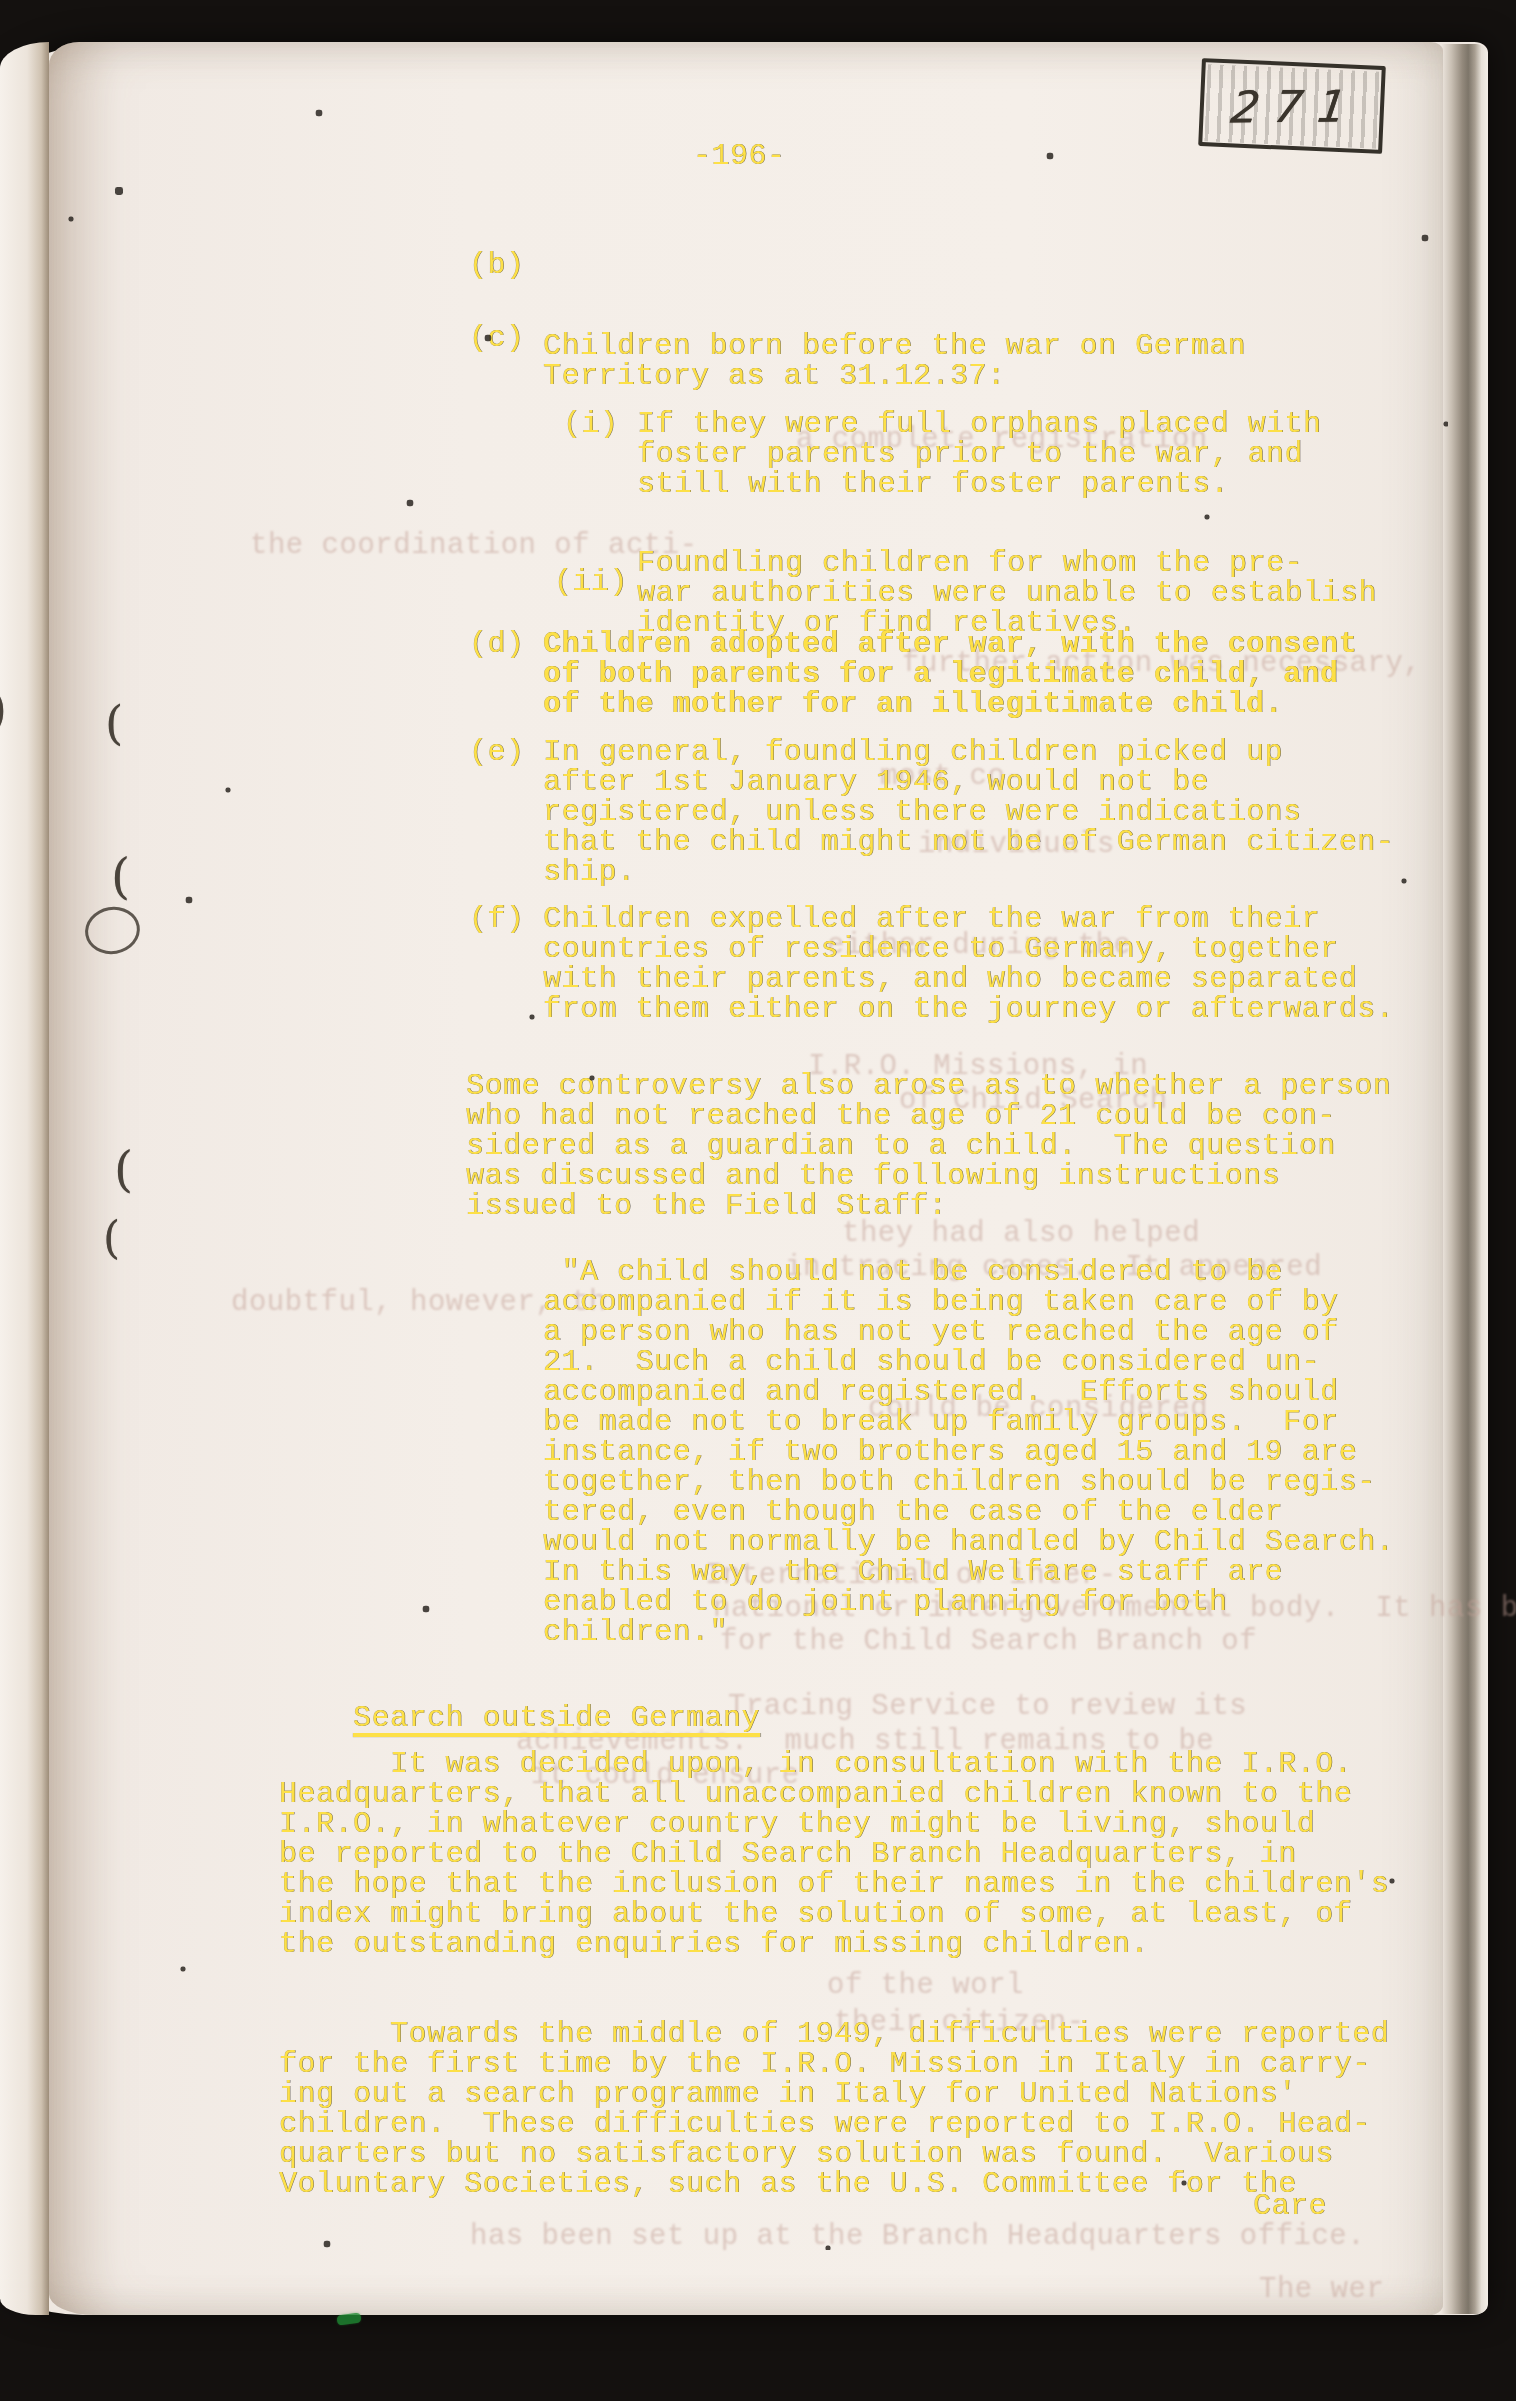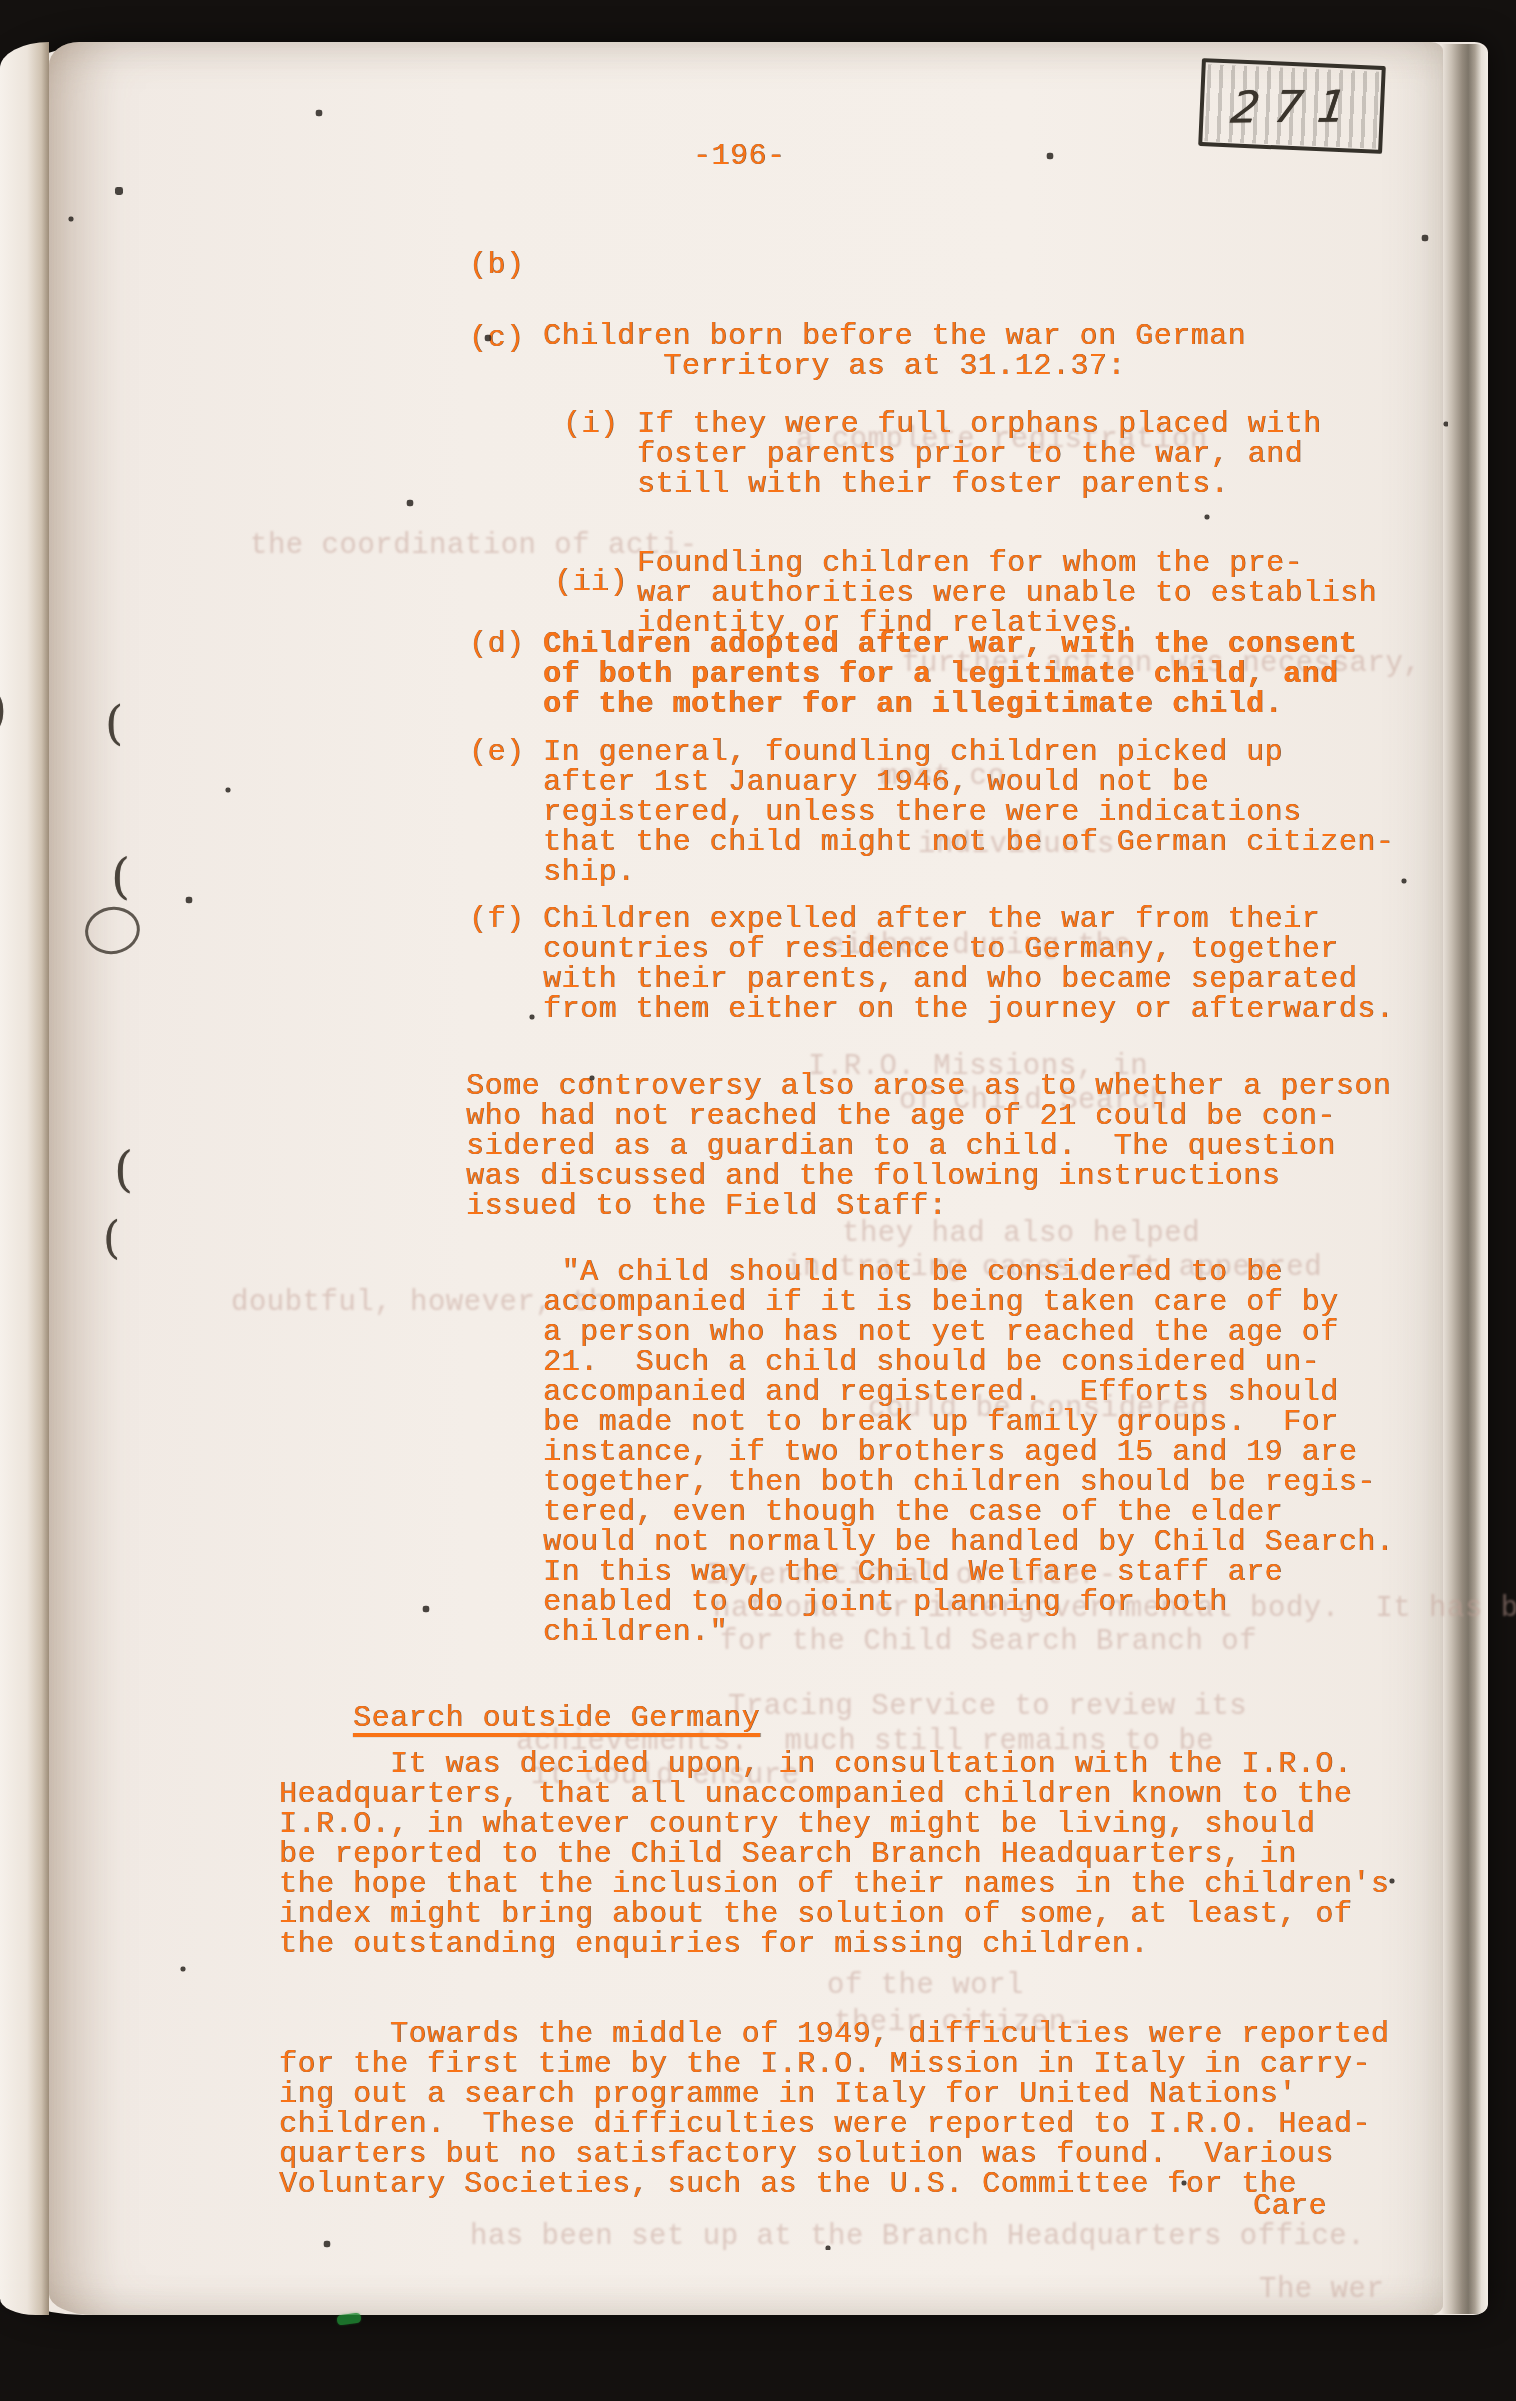--- a/index.html
+++ b/index.html
@@ -33,21 +33,21 @@
   .edgeband{
     position:absolute;right:0;top:1.5px;bottom:1.5px;width:47px;
     border-radius:0 12px 10.6px 0;
     background:linear-gradient(90deg,rgba(216,207,196,0) 0,#c9c0b4 22%,#948a7d 45%,#7d7569 58%,#a89e91 72%,#e6e0d7 86%,#f3eee7 100%);
   }
   
   .content{position:absolute;inset:0;z-index:5;}
   .t{
     position:absolute;white-space:pre;
     font-size:30px;line-height:30px;letter-spacing:0.5px;
-    color:#f97316;
+    color:#fde047;
     text-shadow:0.5px 0 0 rgba(51,46,40,.75), -0.2px 0.2px 0.5px rgba(51,46,40,.4);
   }
   .ghosts{position:absolute;inset:0;z-index:1;}
   .ghost{
     position:absolute;white-space:pre;
     font-size:29px;line-height:30px;letter-spacing:0.5px;
     color:#c3a096;opacity:.5;filter:blur(1.1px);
   }
   .marks{position:absolute;inset:0;z-index:6;}
   .mark{
@@ -124,21 +124,21 @@
 
   <div class="t" style="left:693px;top:141px;">-196-</div>
 
   <div class="stamp">
     <span class="stamp-number">271</span>
   </div>
 
   <div class="t" style="left:469px;top:250px;">(b)</div>
 
   <div class="t" style="left:469px;top:323px;">(c)</div>
-  <div class="t" style="left:543px;top:321px;text-align:center;">Children born before the war on German
+  <div class="t" style="left:543px;top:331px;">Children born before the war on German
 Territory as at 31.12.37:</div>
 
   <div class="t" style="left:563px;top:409px;">(i)</div>
   <div class="t" style="left:637px;top:409px;">If they were full orphans placed with
 foster parents prior to the war, and
 still with their foster parents.</div>
 
   <div class="t" style="left:554px;top:522px;margin-top:45px;">(ii)</div>
   <div class="t" style="left:637px;top:548px;">Foundling children for whom the pre-
 war authorities were unable to establish

